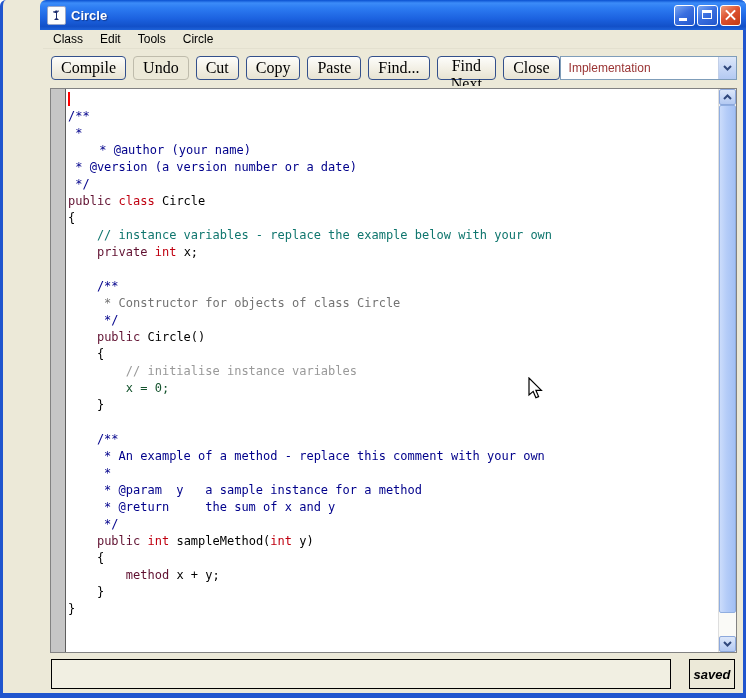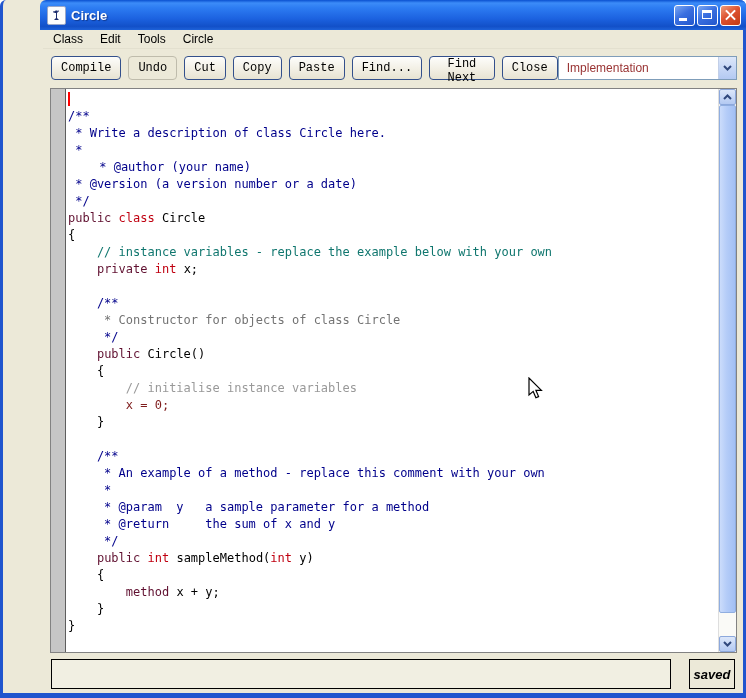--- a/index.html
+++ b/index.html
@@ -28,21 +28,21 @@
   .ctl.close::after{transform:rotate(-45deg);}
 
   
   .menubar{height:18px;flex:0 0 18px;display:flex;align-items:center;padding-left:2px;
     border-bottom:1px solid #E3E0CF;background:#ECE9D8;}
   .menu-item{font-size:12px;color:#000;padding:1px 9px 2px 8px;cursor:default;}
 
   
   .toolbar{height:37px;flex:0 0 37px;display:flex;align-items:center;padding:0 6px 0 8px;background:#ECE9D8;}
   .tb-buttons{display:flex;gap:7px;align-items:center;}
-  .tb-btn{height:24px;padding:0 9px;font-family:Liberation Mono, monospace;font-size:12px;color:#000;
+  .tb-btn{height:24px;padding:0 9px;font-family:Liberation Serif, serif;font-size:16px;color:#000;
     background:linear-gradient(#FDFDFB,#F2EFE4 55%,#E7E3D2);border:1px solid #33508C;border-radius:4px;cursor:default;}
   .tb-btn.disabled{color:#000000;border-color:#BFBCAC;background:#ECE9D8;}
   .combo{margin-left:auto;width:186px;height:24px;background:#fff;border:1px solid #7F9DB9;
     display:flex;align-items:center;box-sizing:border-box;}
   .combo-value{flex:1;font-size:12px;padding-left:8px;}
   .combo-arrow{width:17px;height:22px;background:linear-gradient(#DCE7FA,#B3C9F2);border-left:1px solid #C2CFE8;
     display:flex;align-items:center;justify-content:center;}
 
   
   .editor-region{flex:1 1 auto;background:#ECE9D8;position:relative;}
@@ -119,43 +119,42 @@
       </span>
     </div>
   </div>
 
   <div class="editor-region">
     <div class="editor">
       <div class="gutter"></div>
       <div class="code" id="code">
           <div class="code-line"><span class="caret" style="background: rgb(255, 0, 0);"></span></div>
           <div class="code-line"><span style="color: rgb(0, 0, 139);">/**</span></div>
-          <div class="code-line"><span style="color: rgb(0, 0, 139);"> * Write a description of class Circle here.</span></div>
           <div class="code-line"><span style="color: rgb(0, 0, 139);"> *</span></div>
           <div class="code-line"><span style="color: rgb(0, 0, 139); margin-left: 24px;"> * @author (your name)</span></div>
           <div class="code-line"><span style="color: rgb(0, 0, 139); text-align: center;"> * @version (a version number or a date)</span></div>
           <div class="code-line"><span style="color: rgb(0, 0, 139);"> */</span></div>
           <div class="code-line"><span style="color: rgb(96, 16, 48);">public</span><span style="color: rgb(0, 0, 0);"> </span><span style="color: rgb(192, 0, 16);">class</span><span style="color: rgb(0, 0, 0);"> Circle</span></div>
           <div class="code-line"><span style="color: rgb(0, 0, 0);">{</span></div>
           <div class="code-line"><span style="color: #0f766e;">    // instance variables - replace the example below with your own</span></div>
           <div class="code-line"><span style="color: rgb(0, 0, 0);">    </span><span style="color: rgb(96, 16, 48);">private</span><span style="color: rgb(0, 0, 0);"> </span><span style="color: rgb(192, 0, 16);">int</span><span style="color: rgb(0, 0, 0);"> x;</span></div>
           <div class="code-line"></div>
           <div class="code-line"><span style="color: rgb(0, 0, 139);">    /**</span></div>
           <div class="code-line"><span style="color: #737373;">     * Constructor for objects of class Circle</span></div>
           <div class="code-line"><span style="color: rgb(0, 0, 139);">     */</span></div>
           <div class="code-line"><span style="color: rgb(0, 0, 0);">    </span><span style="color: rgb(96, 16, 48);">public</span><span style="color: rgb(0, 0, 0);"> Circle()</span></div>
           <div class="code-line"><span style="color: rgb(0, 0, 0);">    {</span></div>
           <div class="code-line"><span style="color: rgb(153, 153, 153);">        // initialise instance variables</span></div>
-          <div class="code-line"><span style="color: #7f1d1d;">        x = 0;</span></div>
+          <div class="code-line"><span style="color: #14532d;">        x = 0;</span></div>
           <div class="code-line"><span style="color: rgb(0, 0, 0);">    }</span></div>
           <div class="code-line"></div>
           <div class="code-line"><span style="color: rgb(0, 0, 139);">    /**</span></div>
           <div class="code-line"><span style="color: rgb(0, 0, 139);">     * An example of a method - replace this comment with your own</span></div>
           <div class="code-line"><span style="color: rgb(0, 0, 139);">     *</span></div>
-          <div class="code-line"><span style="color: rgb(0, 0, 139);">     * @param  y   a sample parameter for a method</span></div>
+          <div class="code-line"><span style="color: rgb(0, 0, 139);">     * @param  y   a sample instance for a method</span></div>
           <div class="code-line"><span style="color: rgb(0, 0, 139);">     * @return     the sum of x and y</span></div>
           <div class="code-line"><span style="color: rgb(0, 0, 139);">     */</span></div>
           <div class="code-line"><span style="color: rgb(0, 0, 0);">    </span><span style="color: rgb(96, 16, 48);">public</span><span style="color: rgb(0, 0, 0);"> </span><span style="color: rgb(192, 0, 16);">int</span><span style="color: rgb(0, 0, 0);"> sampleMethod(</span><span style="color: rgb(192, 0, 16);">int</span><span style="color: rgb(0, 0, 0);"> y)</span></div>
           <div class="code-line"><span style="color: rgb(0, 0, 0);">    {</span></div>
           <div class="code-line"><span style="color: rgb(0, 0, 0);">        </span><span style="color: rgb(96, 16, 48);">method</span><span style="color: rgb(0, 0, 0);"> x + y;</span></div>
           <div class="code-line"><span style="color: rgb(0, 0, 0);">    }</span></div>
           <div class="code-line"><span style="color: rgb(0, 0, 0);">}</span></div>
         </div>
       <div class="scrollbar">
         <div class="sb-btn">

